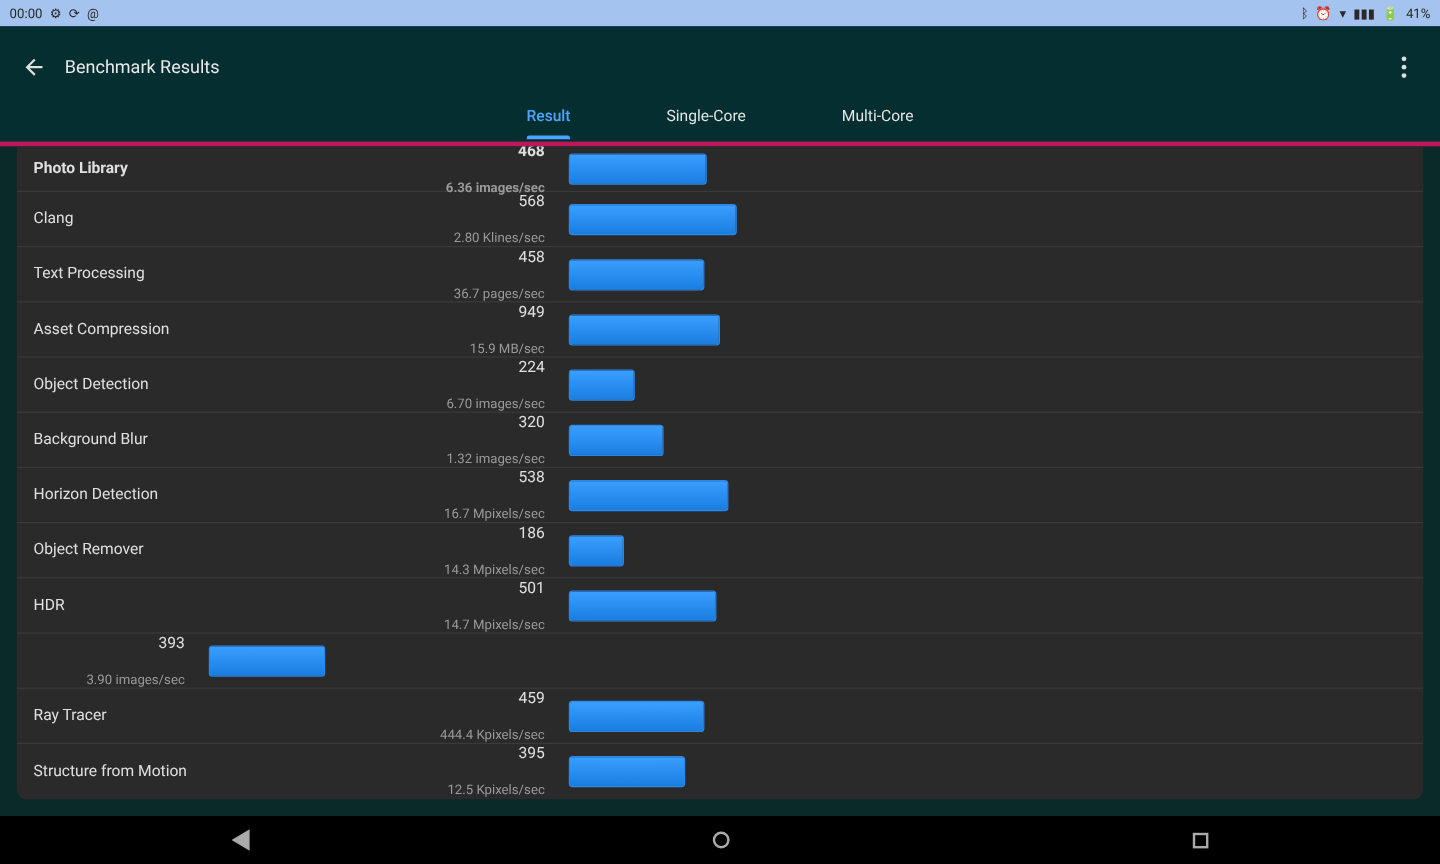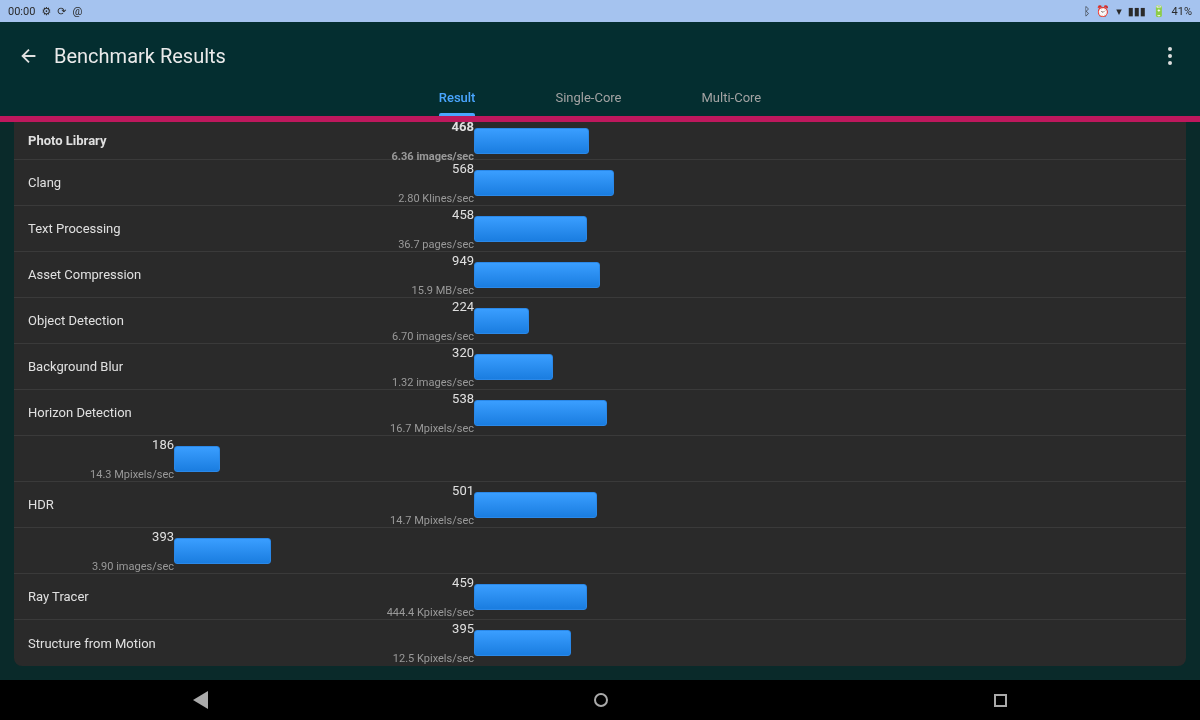--- a/index.html
+++ b/index.html
@@ -28,42 +28,42 @@
   display: flex;
   align-items: center;
   padding: 0 18px;
   position: relative;
 }
 .back-arrow {
   width: 22px; height: 22px;
   margin-right: 14px;
 }
 .back-arrow svg { width: 100%; height: 100%; }
-.title { font-size: 20px; font-weight: 400; color: #eaeaea; }
+.title { font-size: 15px; font-weight: 400; color: #eaeaea; }
 .menu-dots {
   position: absolute;
   right: 20px;
   top: 24px;
   width: 20px; height: 20px;
   display: flex; flex-direction: column; gap: 3px; align-items: center; justify-content: center;
 }
 .menu-dots span { width: 4px; height: 4px; background: #ddd; border-radius: 50%; }
 .tabs {
   height: 32px;
   background: #042e30;
   display: flex;
   justify-content: center;
   gap: 80px;
   align-items: flex-start;
-  border-bottom: 6px solid #be185d;
+  border-bottom: 4px solid #be185d;
 }
 .tab {
   font-size: 13px;
   padding-bottom: 10px;
-  color: #a3a3a3;
+  color: #e5e5e5;
   position: relative;
 }
 .tab.active { color: #4aa6ff; font-weight: 500; }
 .tab.active::after {
   content: '';
   position: absolute;
   bottom: -1px;
   left: 0; right: 0;
   height: 3px;
   background: #4aa6ff;
@@ -86,20 +86,21 @@
 .row:last-child { border-bottom: none; }
 .name-col {
   width: 300px;
   padding-left: 14px;
   font-size: 13px;
   color: #e0e0e0;
 }
 .score-col {
   width: 160px;
   text-align: right;
+  padding-right: 20px;
 }
 .score-val { font-size: 13px; color: #e0e0e0; }
 .score-sub { font-size: 11px; color: #9a9a9a; margin-top: 16px; }
 .bar-col {
   flex: 1;
   padding-right: 20px;
 }
 .bar {
   height: 26px;
   border-radius: 3px;
@@ -238,20 +239,21 @@
         <div class="name-col">Horizon Detection</div>
         <div class="score-col">
           <div class="score-val">538</div>
           <div class="score-sub">16.7 Mpixels/sec</div>
         </div>
         <div class="bar-col">
           <div class="bar" style="width: 132.606px;"></div>
         </div>
       </div>
       <div class="row">
+        <div class="name-col">Object Remover</div>
         <div class="score-col">
           <div class="score-val">186</div>
           <div class="score-sub">14.3 Mpixels/sec</div>
         </div>
         <div class="bar-col">
           <div class="bar" style="width: 45.8451px;"></div>
         </div>
       </div>
       <div class="row">
         <div class="name-col">HDR</div>

